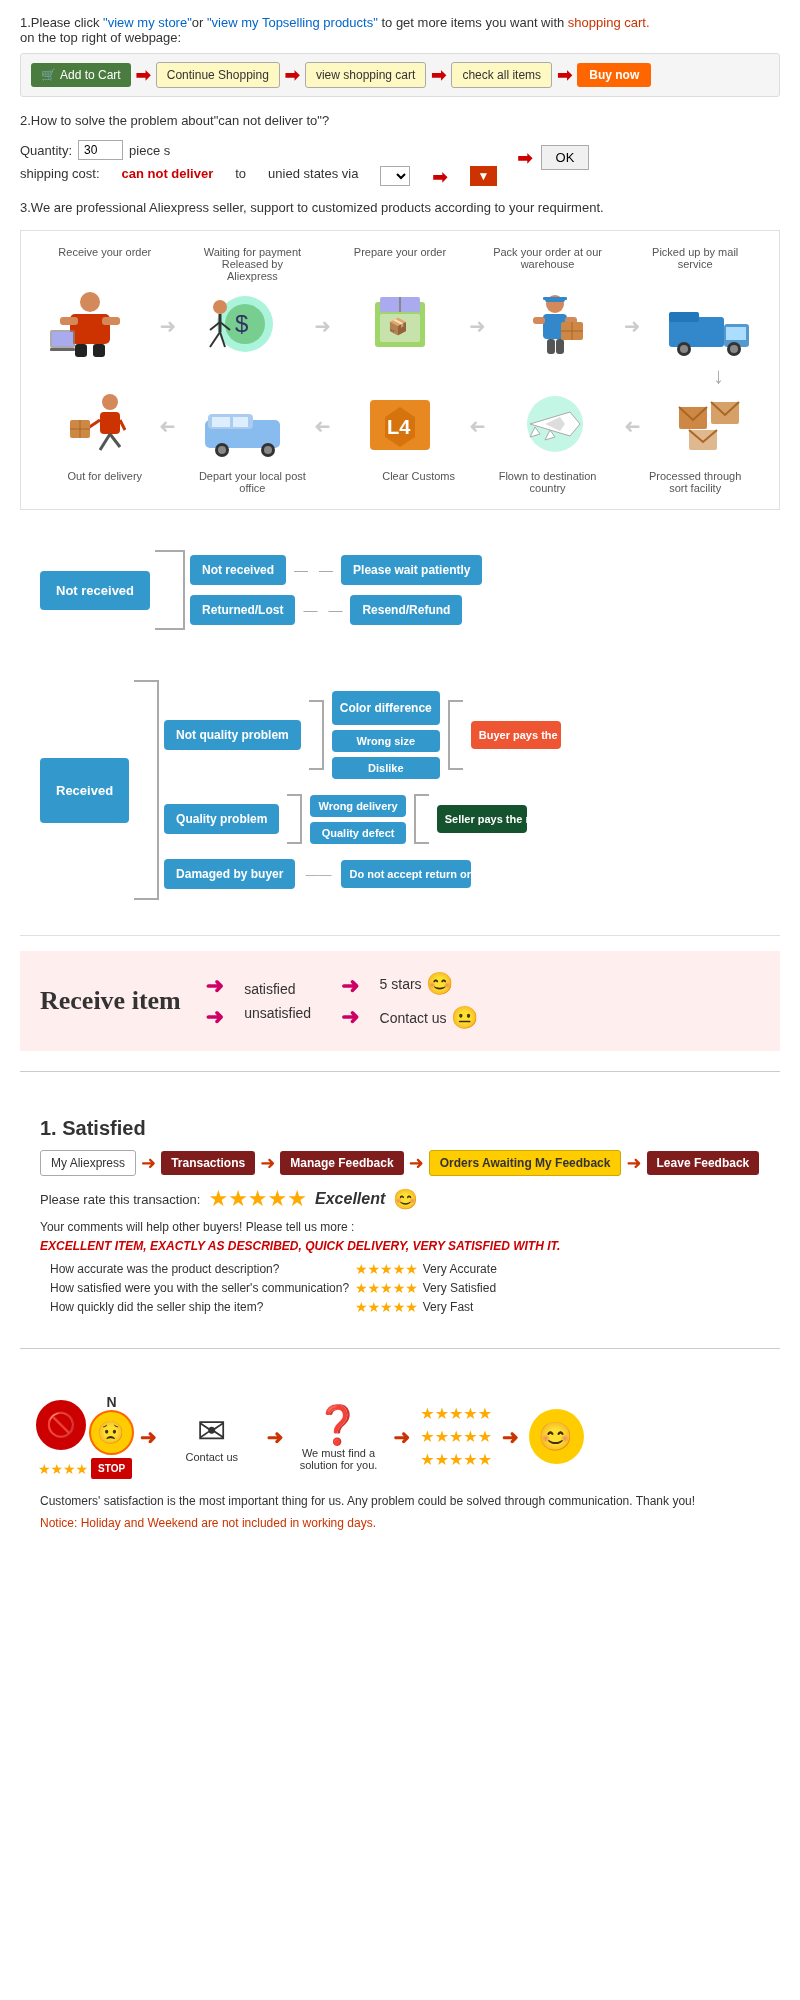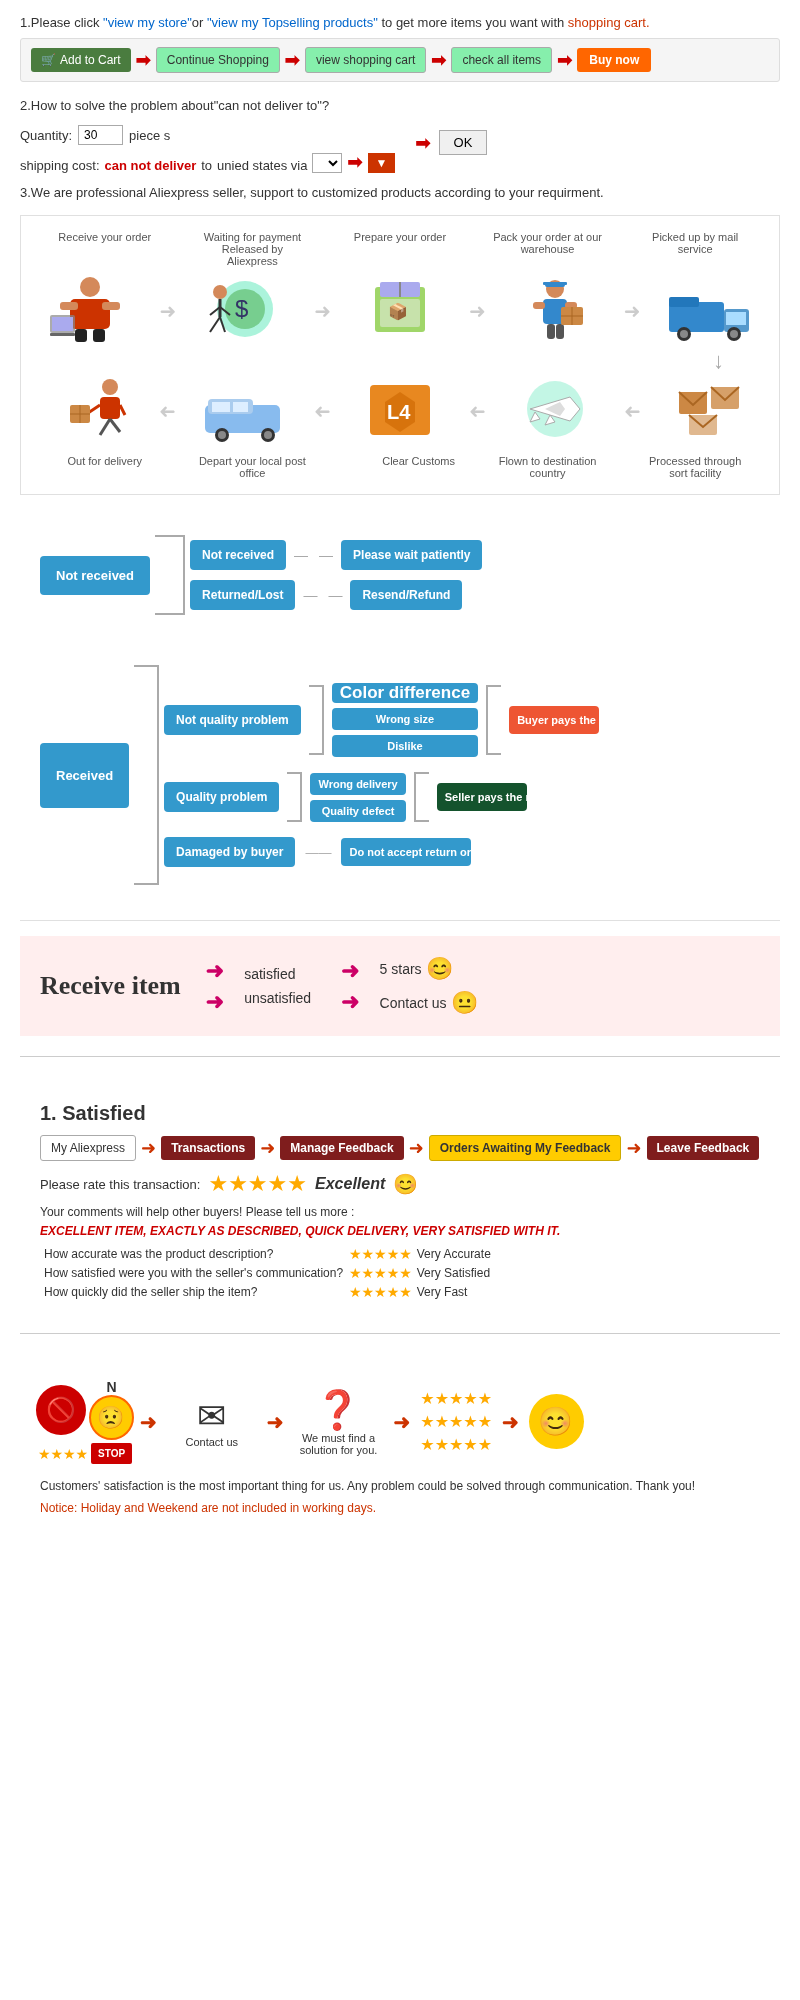--- a/index.html
+++ b/index.html
@@ -3,21 +3,21 @@
   <meta charset="utf-8">
   <style>
     * { margin: 0; padding: 0; box-sizing: border-box; }
     body { font-family: Arial, sans-serif; font-size: 13px; background: #fff; width: 800px; color: #333; }
     .main { padding: 15px 20px; }
     .link-blue { color: #0066cc; text-decoration: none; }
     .shopping-text { color: #cc3300; }
 
     .cart-flow { display: flex; align-items: center; gap: 5px; margin: 8px 0; background: #f5f5f5; padding: 8px 10px; border: 1px solid #ddd; border-radius: 3px; }
     .cart-btn { background: #4a7c3f; color: white; padding: 5px 10px; border-radius: 3px; font-size: 12px; display: flex; align-items: center; gap: 4px; }
-    .cart-btn-white { background: #86efac; color: #333; border: 1px solid #aaa; padding: 5px 10px; border-radius: 3px; font-size: 12px; }
+    .cart-btn-white { background: #fef9c3; color: #333; border: 1px solid #aaa; padding: 5px 10px; border-radius: 3px; font-size: 12px; }
     .cart-btn-orange { background: #ff6600; color: white; padding: 5px 12px; border-radius: 3px; font-size: 12px; font-weight: bold; }
     .arrow-red { color: #cc0000; font-size: 18px; font-weight: bold; }
 
     
     .section2 { margin-top: 12px; }
     .section2 p { line-height: 1.8; }
     .can-not { color: #cc0000; font-weight: bold; }
     .qty-input { border: 1px solid #aaa; padding: 2px 5px; width: 45px; font-size: 12px; }
     .shipping-dropdown { border: 1px solid #aaa; padding: 2px 4px; font-size: 11px; background: white; }
     .dropdown-arrow { background: #cc3300; color: white; padding: 3px 8px; font-size: 12px; cursor: pointer; }
@@ -48,21 +48,21 @@
     .fb-btn-yellow { background: #ffcc00; color: #333; padding: 5px 10px; border-radius: 3px; font-size: 12px; font-weight: bold; border: 1px solid #ccaa00; }
     .fb-btn-blue { background: #7f1d1d; color: white; padding: 5px 10px; border-radius: 3px; font-size: 12px; font-weight: bold; }
     .fb-btn-outline { background: #fff; color: #333; padding: 5px 10px; border-radius: 3px; font-size: 12px; border: 1px solid #aaa; }
     .fb-arrow { color: #cc3300; font-size: 18px; }
 
     .rate-row { display: flex; align-items: center; gap: 8px; margin: 8px 0; }
     .star-gold { color: #ffaa00; font-size: 22px; }
     .excellent-text { font-style: italic; font-weight: bold; font-size: 16px; color: #333; }
     .excellent-red { color: #cc0000; font-style: italic; font-weight: bold; font-size: 12px; margin: 5px 0; }
     .detailed-table { margin-top: 8px; }
-    .detail-row { display: flex; align-items: center; margin: 3px 4px; font-size: 12px; }
+    .detail-row { display: flex; align-items: center; margin: 3px 10px; font-size: 12px; }
     .detail-label { width: 300px; }
     .detail-stars { color: #ffaa00; font-size: 14px; margin: 0 5px; }
     .detail-value { color: #333; font-size: 12px; }
 
     
     .unsatisfied-section { padding: 10px 20px; }
     .unsat-flow { display: flex; align-items: center; gap: 10px; margin: 15px 0; }
     .unsat-icon { text-align: center; font-size: 11px; width: 90px; }
     .unsat-arrow { color: #cc3300; font-size: 20px; font-weight: bold; }
 
@@ -87,20 +87,21 @@
   </style>
 </head>
 <body>
 
 <div class="main">
 
   <div>
     <p>
       <span>1.Please click </span><a class="link-blue">"view my store"</a><span>or </span><a class="link-blue">"view my Topselling products"</a><span> to get more items you want with</span> <span class="shopping-text">shopping cart.</span>
     </p>
+    <p>on the top right of webpage:</p>
 
     <div class="cart-flow">
       <div class="cart-btn">
         <span>🛒</span>
         <span>Add to Cart</span>
       </div>
       <span class="arrow-red">➡</span>
       <div class="cart-btn-white">Continue Shopping</div>
       <span class="arrow-red">➡</span>
       <div class="cart-btn-white">view shopping cart</div>
@@ -115,21 +116,21 @@
     <p>
       <span>2.How to solve the problem about"can not deliver to"?</span>
     </p>
     <div style="display:flex; align-items:flex-start; gap:20px; margin-top:8px;">
       <div>
         <div style="display:flex;align-items:center;gap:6px;margin-bottom:6px;">
           <span>Quantity:</span>
           <input class="qty-input" type="text" value="30" style="">
           <span>piece s</span>
         </div>
-        <div style="display:flex;align-items:flex-end;gap:5px;">
+        <div style="display:flex;align-items:flex-start;gap:22px;">
           <span>shipping cost:</span>
           <span class="can-not">can not deliver</span>
           <span> to </span>
           <span>unied states via</span>
           <select class="shipping-dropdown"></select>
           <span class="arrow-red">➡</span>
           <div class="dropdown-arrow">▼</div>
         </div>
       </div>
       <div style="display:flex;align-items:center;gap:8px;margin-top:5px;">
@@ -342,21 +343,21 @@
       <div style="display:flex;flex-direction:column;gap:15px;">
 
         <div style="display:flex;align-items:center;gap:5px;">
           <div class="blue-box" style="white-space:nowrap;">Not quality problem</div>
           <div style="display:flex;flex-direction:column;height:70px;justify-content:space-between;margin:0 3px;">
             <div style="width:15px;border-top:2px solid #aaa;border-right:2px solid #aaa;height:23px;"></div>
             <div style="width:15px;border-right:2px solid #aaa;height:24px;"></div>
             <div style="width:15px;border-bottom:2px solid #aaa;border-right:2px solid #aaa;height:23px;"></div>
           </div>
           <div style="display:flex;flex-direction:column;gap:5px;">
-            <div class="blue-box" style="font-size:17px;padding:0 8px;">Color difference</div>
+            <div class="blue-box" style="font-size:12px;padding:10px 8px;">Color difference</div>
             <div class="blue-box" style="font-size:11px;padding:5px 8px;">Wrong size</div>
             <div class="blue-box" style="font-size:11px;padding:5px 8px;">Dislike</div>
           </div>
           <div style="display:flex;flex-direction:column;height:70px;justify-content:space-between;margin:0 3px;">
             <div style="width:15px;border-top:2px solid #aaa;border-left:2px solid #aaa;height:23px;"></div>
             <div style="width:15px;border-left:2px solid #aaa;height:24px;"></div>
             <div style="width:15px;border-bottom:2px solid #aaa;border-left:2px solid #aaa;height:23px;"></div>
           </div>
           <div class="blue-box" style="background:#ee5533;font-size:11px;padding:8px;white-space:nowrap;max-width:90px;">Buyer pays the return shipping fee</div>
         </div>

